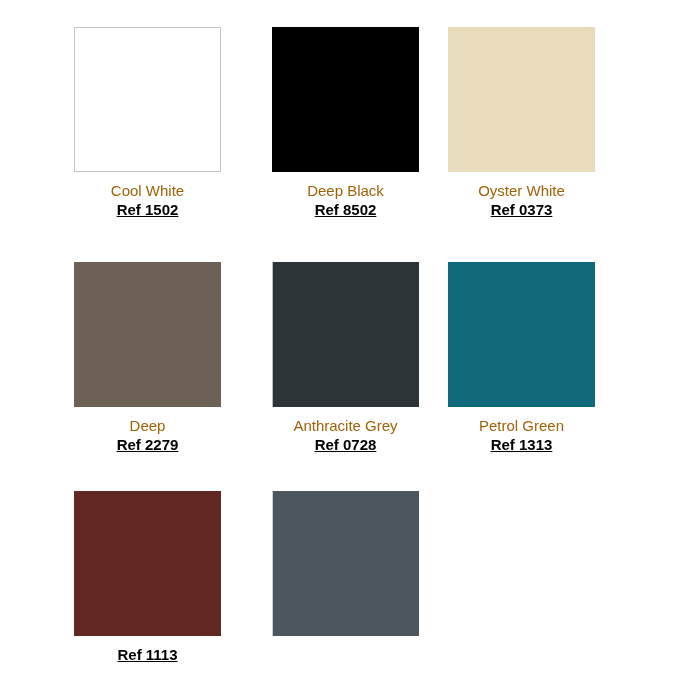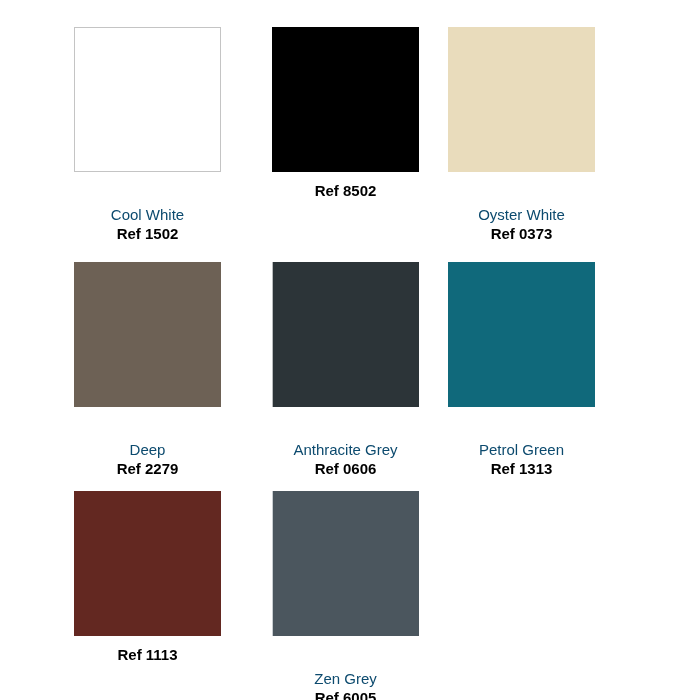--- a/index.html
+++ b/index.html
@@ -33,31 +33,31 @@
     width: 147px;
     text-align: center;
     padding-top: 9px;
     box-sizing: border-box;
   }
   .swatch-name {
     display: block;
     font-size: 15px;
     line-height: 19px;
     font-weight: 400;
-    color: #0c4a6e;
+    color: #a16207;
     white-space: nowrap;
-    margin-top: 24px;
   }
   .swatch-ref {
     display: block;
     font-size: 15px;
     line-height: 19px;
     font-weight: 700;
     color: #000000;
     white-space: nowrap;
+    text-decoration: underline;
   }
   
   .col-0 { left: 74px; }
   .col-1 { left: 272px; }
   .col-2 { left: 448px; }
   
   .row-0 { top: 27px; }
   .row-1 { top: 262px; }
   .row-2 { top: 491px; }
 </style>
@@ -70,20 +70,21 @@
     <div class="swatch-chip" style="background-color: rgb(255, 255, 255); border: 1px solid rgb(196, 196, 196);"></div>
     <div class="swatch-caption">
       <span class="swatch-name">Cool White</span>
       <span class="swatch-ref">Ref 1502</span>
     </div>
   </div>
 
   <div class="swatch-cell col-1 row-0">
     <div class="swatch-chip" style="background-color: rgb(0, 0, 0);"></div>
     <div class="swatch-caption">
+      <span class="swatch-name">Deep Black</span>
       <span class="swatch-ref">Ref 8502</span>
     </div>
   </div>
 
   <div class="swatch-cell col-2 row-0">
     <div class="swatch-chip" style="background-color: rgb(233, 220, 188);"></div>
     <div class="swatch-caption">
       <span class="swatch-name">Oyster White</span>
       <span class="swatch-ref">Ref 0373</span>
     </div>
@@ -94,40 +95,36 @@
     <div class="swatch-caption">
       <span class="swatch-name">Deep</span>
       <span class="swatch-ref">Ref 2279</span>
     </div>
   </div>
 
   <div class="swatch-cell col-1 row-1">
     <div class="swatch-chip" style="background-color: rgb(44, 52, 56); border-left: 1px solid rgb(185, 188, 189);"></div>
     <div class="swatch-caption">
       <span class="swatch-name">Anthracite Grey</span>
-      <span class="swatch-ref">Ref 0606</span>
+      <span class="swatch-ref">Ref 0728</span>
     </div>
   </div>
 
   <div class="swatch-cell col-2 row-1">
     <div class="swatch-chip" style="background-color: rgb(16, 105, 123);"></div>
     <div class="swatch-caption">
       <span class="swatch-name">Petrol Green</span>
       <span class="swatch-ref">Ref 1313</span>
     </div>
   </div>
 
   <div class="swatch-cell col-0 row-2">
     <div class="swatch-chip" style="background-color: rgb(99, 40, 33);"></div>
     <div class="swatch-caption">
       <span class="swatch-ref">Ref 1113</span>
     </div>
   </div>
 
   <div class="swatch-cell col-1 row-2">
     <div class="swatch-chip" style="background-color: rgb(75, 86, 94); border-left: 1px solid rgb(201, 206, 210);"></div>
-    <div class="swatch-caption">
-      <span class="swatch-name">Zen Grey</span>
-      <span class="swatch-ref">Ref 6005</span>
-    </div>
   </div>
 
 </div>
 
 </body></html>

